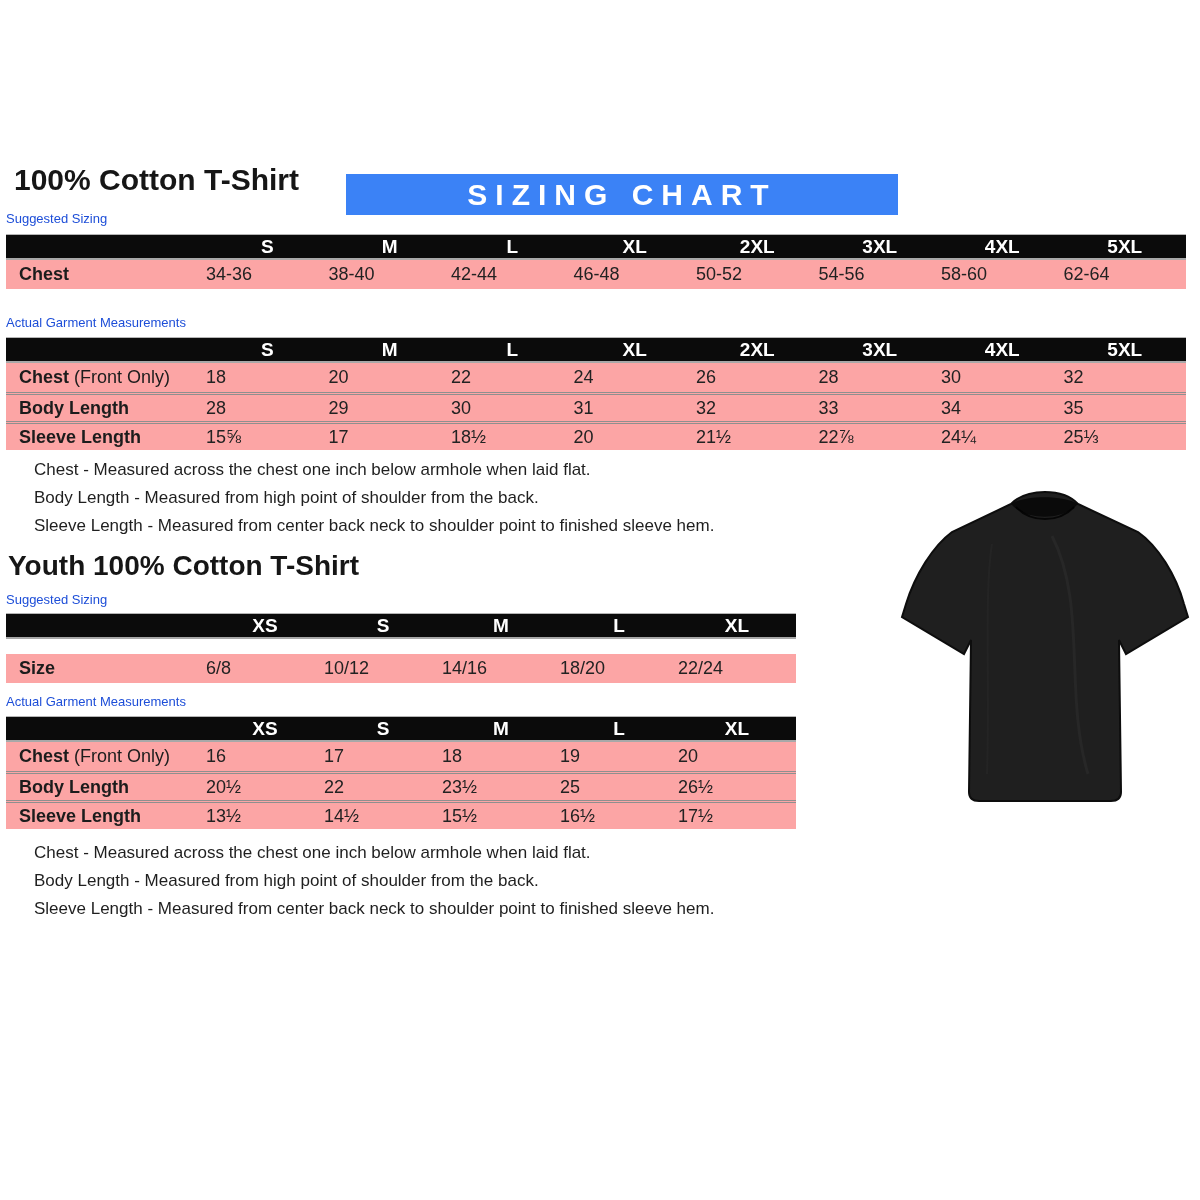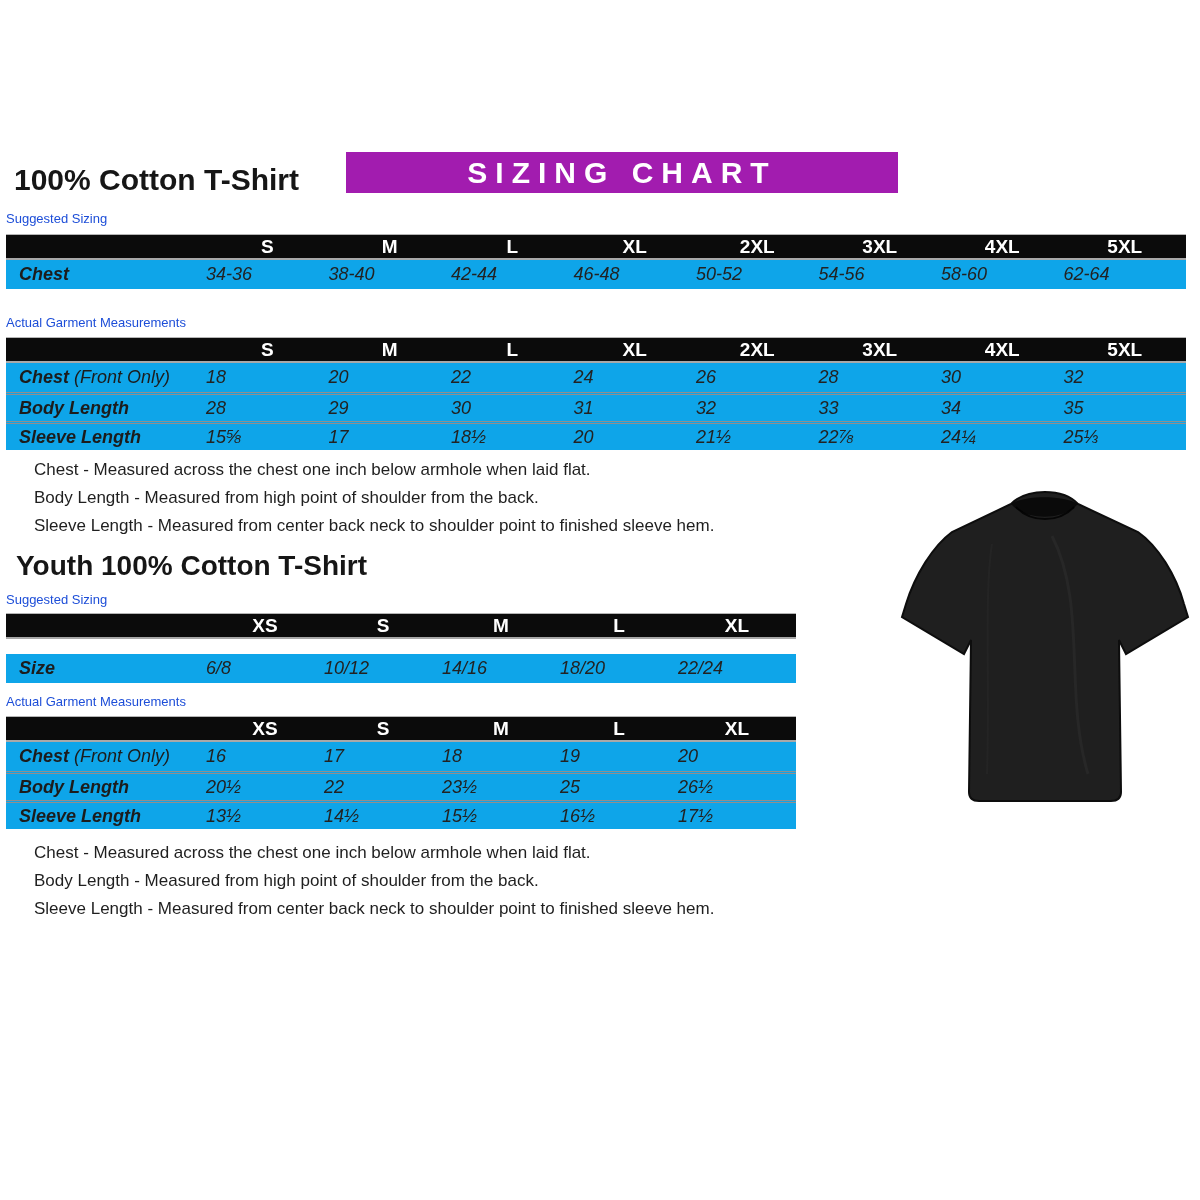--- a/index.html
+++ b/index.html
@@ -4,35 +4,35 @@
 <style>
   * { margin:0; padding:0; box-sizing:border-box; }
   html,body { background:#fff; }
   .page {
     position:relative; width:1200px; height:1040px; background:#ffffff;
     font-family:"Liberation Sans", sans-serif; color:#1c1c1c; overflow:hidden;
   }
   .abs { position:absolute; }
 
   .main-title { left:14px; top:163px; font-size:30px; font-weight:bold; letter-spacing:0px; color:#161616; }
-  .youth-title { left:16px; top:550px; font-size:28px; font-weight:bold; color:#161616; }
+  .youth-title { left:8px; top:550px; font-size:28px; font-weight:bold; color:#161616; }
 
   .banner {
-    left:346px; top:152px; width:552px; height:41px; background:#a21caf;
+    left:346px; top:174px; width:552px; height:41px; background:#3b82f6;
     display:flex; align-items:center; justify-content:center;
   }
   .banner span { color:#fff; font-size:30px; font-weight:bold; letter-spacing:8px; }
 
   .section-label { font-size:13px; color:#1d4ed8; }
 
   .size-table { --labelw:200px; }
   .trow { display:grid; align-items:center; }
   .thead { background:#0b0b0b; height:26px; border-top:1px solid #b5b5b5; border-bottom:2px solid #a8a8a8; }
   .hcell { color:#ffffff; font-weight:bold; font-size:19px; text-align:center; line-height:24px; }
-  .tdata { height:29px; background:#0ea5e9;font-style:italic; }
+  .tdata { height:29px; background:#fca5a5; }
   .tdata + .tdata { border-top:3px double #8f8f8f; }
   .lcell { padding-left:13px; font-size:18px; text-align:left; white-space:nowrap; color:#1c1c1c; }
   .lcell b { font-weight:bold; }
   .vcell { text-align:left; font-size:18px; color:#222; }
 
   .notes { font-size:17px; color:#1f1f1f;margin-left:20px; }
   .notes .note-line { margin-bottom:10px; line-height:18px; }
 
   .tshirt-wrap { left:892px; top:474px; width:306px; height:344px; }
 </style>

